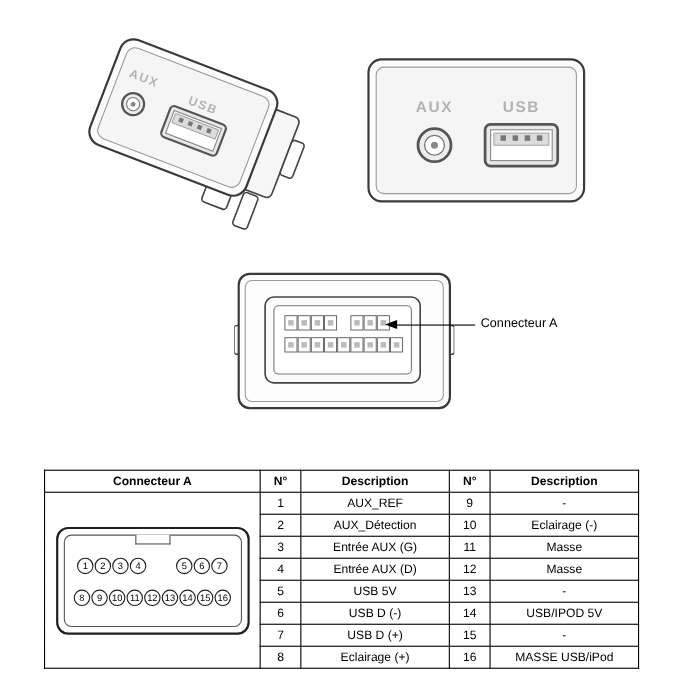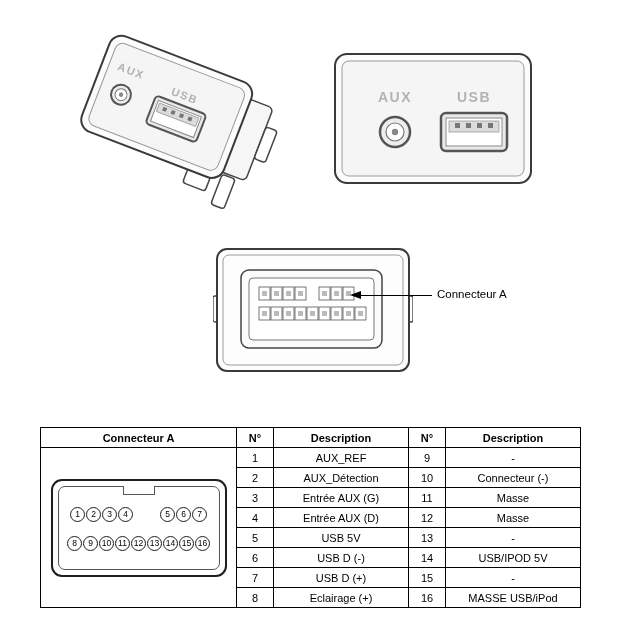--- a/index.html
+++ b/index.html
@@ -192,21 +192,21 @@
       </td>
       <td>1</td>
       <td>AUX_REF</td>
       <td>9</td>
       <td>-</td>
     </tr>
     <tr>
       <td>2</td>
       <td>AUX_Détection</td>
       <td>10</td>
-      <td>Connecteur (-)</td>
+      <td>Eclairage (-)</td>
     </tr>
     <tr>
       <td>3</td>
       <td>Entrée AUX (G)</td>
       <td>11</td>
       <td>Masse</td>
     </tr>
     <tr>
       <td>4</td>
       <td>Entrée AUX (D)</td>

